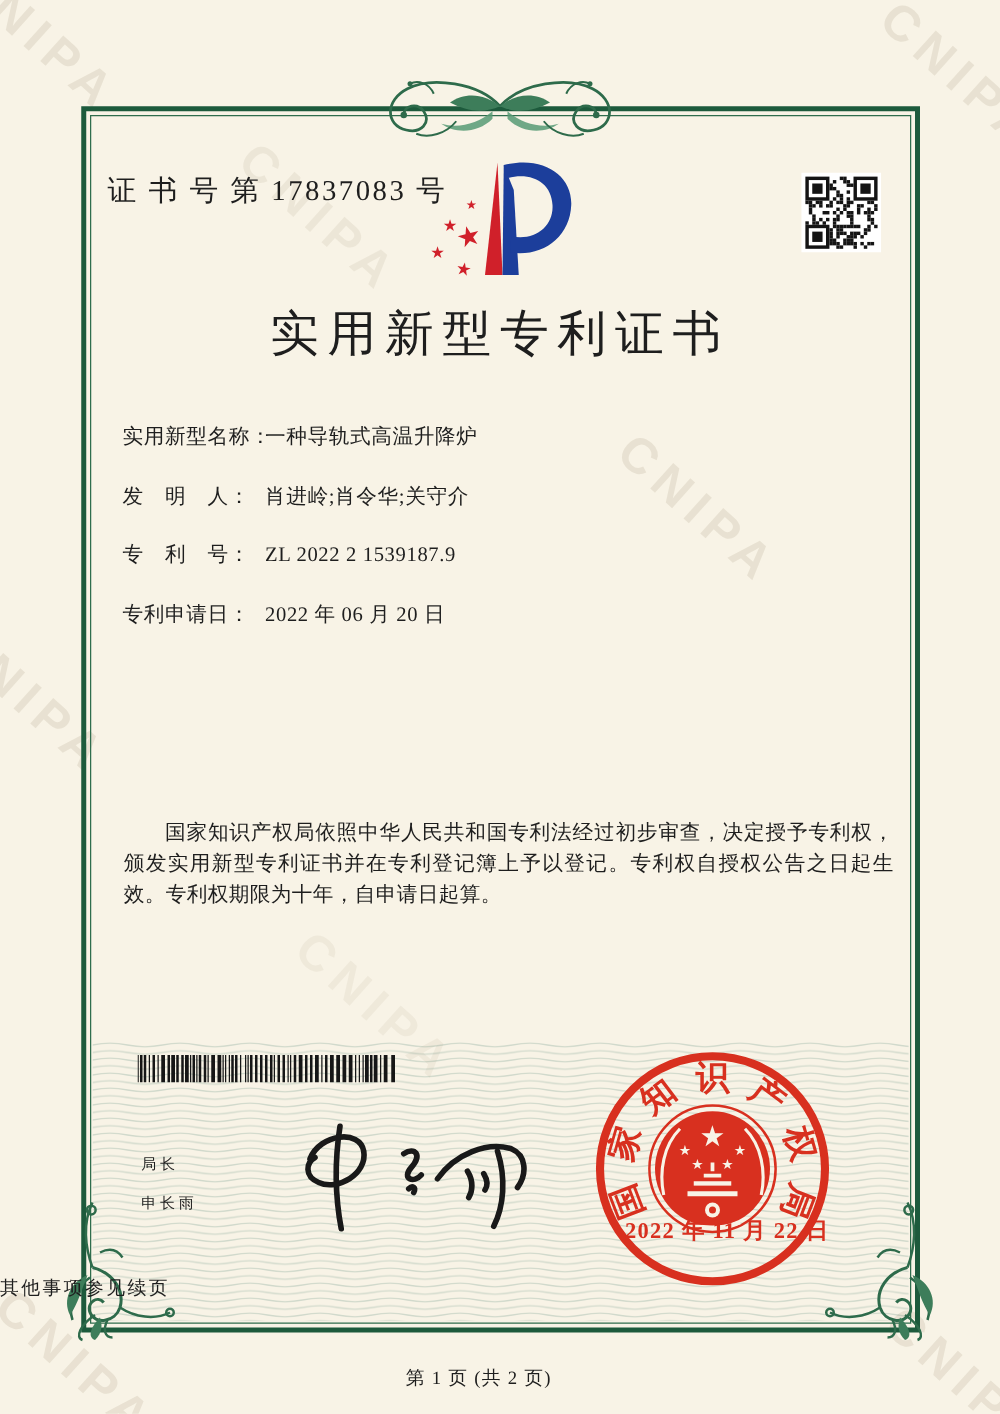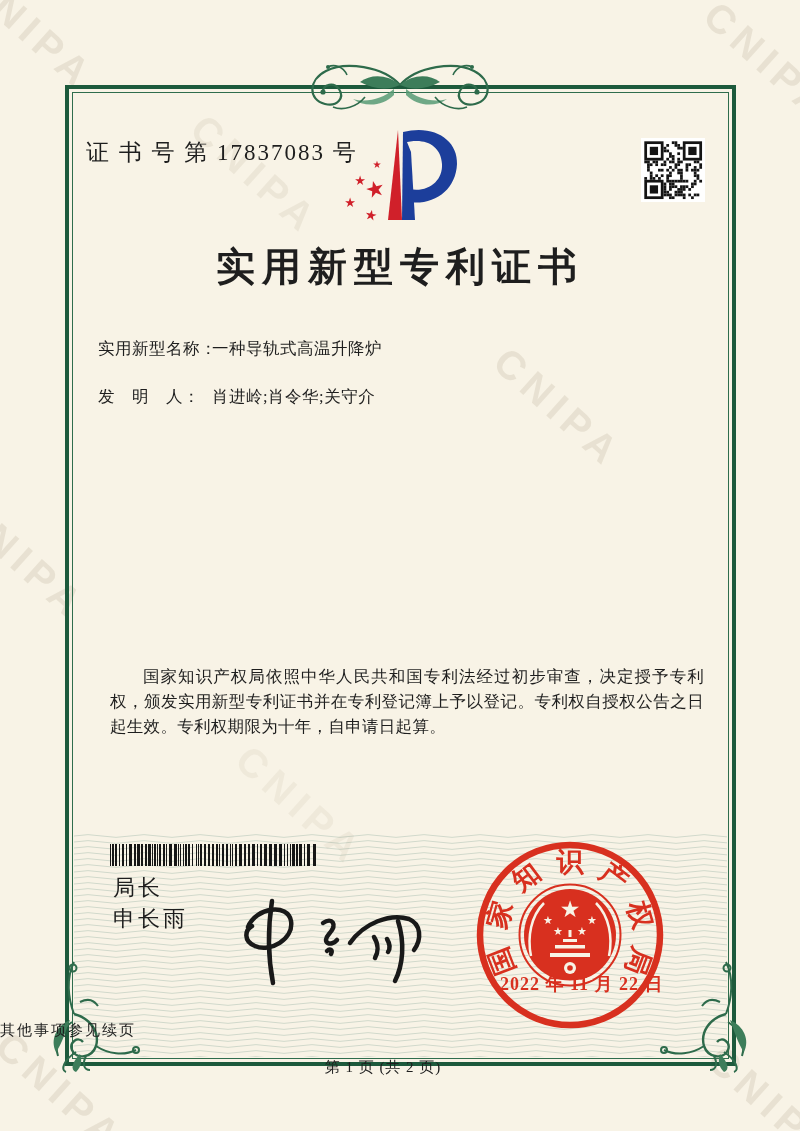--- a/index.html
+++ b/index.html
@@ -7,31 +7,31 @@
   body{background:#f8f3e6;font-family:"Liberation Serif","DejaVu Serif",serif;color:#1e1e1e;position:relative;overflow:hidden}
   
   .wm{position:absolute;font-family:"Liberation Sans","DejaVu Sans",sans-serif;font-weight:700;
       font-size:40px;letter-spacing:7px;color:#8d7c5d;opacity:.14;white-space:nowrap;
       transform:translate(-50%,-50%) rotate(42deg);pointer-events:none}
   
   .frame{position:absolute;left:65px;top:85px;width:671px;height:981px;border:4px solid #1d5a3c}
   .frame-inner{position:absolute;inset:3px;border:1px solid #2f6d4d}
   
   .cert-no{position:absolute;left:86px;top:137px;font-size:23px;letter-spacing:2px;white-space:pre}
-  .title{position:absolute;left:0;width:800px;top:240px;text-align:center;font-size:39px;font-weight:700;letter-spacing:7px}
+  .title{position:absolute;left:0;width:800px;top:240px;text-align:center;font-size:39px;font-weight:400;letter-spacing:7px}
   .row{position:absolute;left:98px;width:630px;font-size:16.5px;line-height:24px;letter-spacing:.5px}
   .lab{display:inline-block;width:114px;vertical-align:top;white-space:pre}
   .val{display:inline-block;vertical-align:top;max-width:500px}
   .val.addr{max-width:496px}
   .pair2{position:absolute;left:357px;top:0;white-space:nowrap}
   .paras{position:absolute;left:98px;top:652px;width:618px;font-size:16.5px;line-height:25px;letter-spacing:.3px;text-align:justify}
-  .paras p{text-indent:2em;margin:12px}
-  .sig-label{position:absolute;left:113px;top:872px;font-size:22px;line-height:31px;letter-spacing:3px}
+  .paras p{text-indent:2em;margin:1px}
+  .sig-label{position:absolute;left:113px;top:916px;font-size:12px;line-height:31px;letter-spacing:3px}
   .seal-date{position:absolute;left:500px;top:972px;font-size:18px;font-weight:700;color:#d8301f;letter-spacing:1px;white-space:nowrap;z-index:6}
-  .page-info{position:absolute;left:0;width:766px;top:1058px;text-align:center;font-size:15px;letter-spacing:1px}
+  .page-info{position:absolute;left:0;width:766px;top:1093px;text-align:center;font-size:15px;letter-spacing:1px}
   .note{position:absolute;left:0;width:758px;top:1021px;font-size:15px;letter-spacing:2px}
   svg{display:block}
   .dec{position:absolute;pointer-events:none}
 </style>
 </head>
 <body>
 
 <div style="position:absolute;inset:0">
 
   <svg class="dec" style="left:74px;top:833px" width="653" height="224" viewBox="0 0 653 224">
@@ -252,20 +252,26 @@
     </svg>
 
   <div class="title">实用新型专利证书</div>
 
   <div class="row" style="top:385px">
     <span class="lab">发　明　人：</span><span class="val">肖进岭;肖令华;关守介</span>
   </div>
   <div class="row" style="top:337px">
     <span class="lab">实用新型名称：</span><span class="val">一种导轨式高温升降炉</span>
   </div>
+  <div class="row" style="top:432px">
+    <span class="lab">专　利　号：</span><span class="val">ZL 2022 2 1539187.9</span>
+  </div>
+  <div class="row" style="top:480px">
+    <span class="lab">专利申请日：</span><span class="val">2022 年 06 月 20 日</span>
+  </div>
 
   <div class="paras">
     <p>国家知识产权局依照中华人民共和国专利法经过初步审查，决定授予专利权，颁发实用新型专利证书并在专利登记簿上予以登记。专利权自授权公告之日起生效。专利权期限为十年，自申请日起算。</p>
   </div>
 
   <svg class="dec" style="left:110px;top:844px" width="210" height="22" viewBox="0 0 210 22">
       <rect x="0" y="0" width="1" height="22" fill="#161616"></rect>
       <rect x="2" y="0" width="2" height="22" fill="#161616"></rect>
       <rect x="5" y="0" width="2" height="22" fill="#161616"></rect>
       <rect x="9" y="0" width="1" height="22" fill="#161616"></rect>

